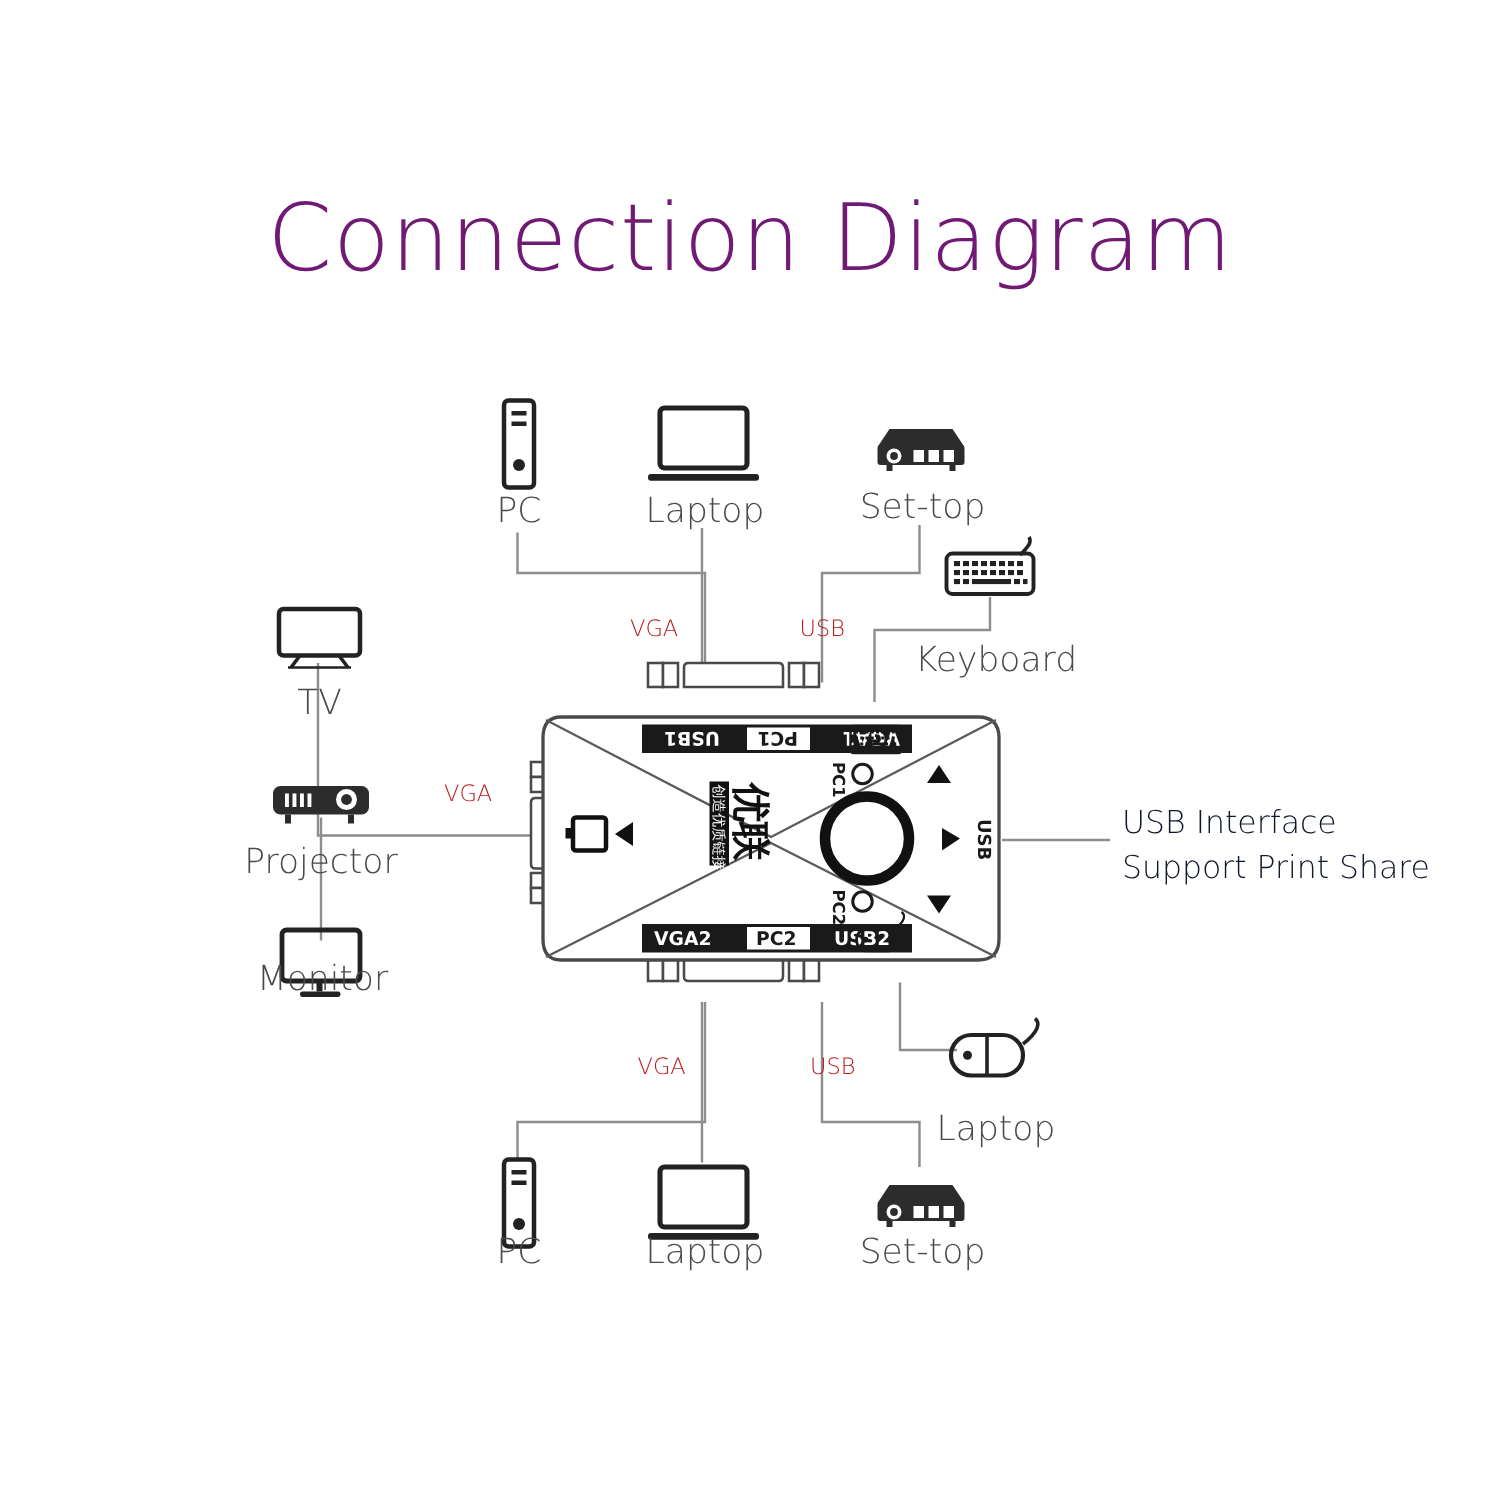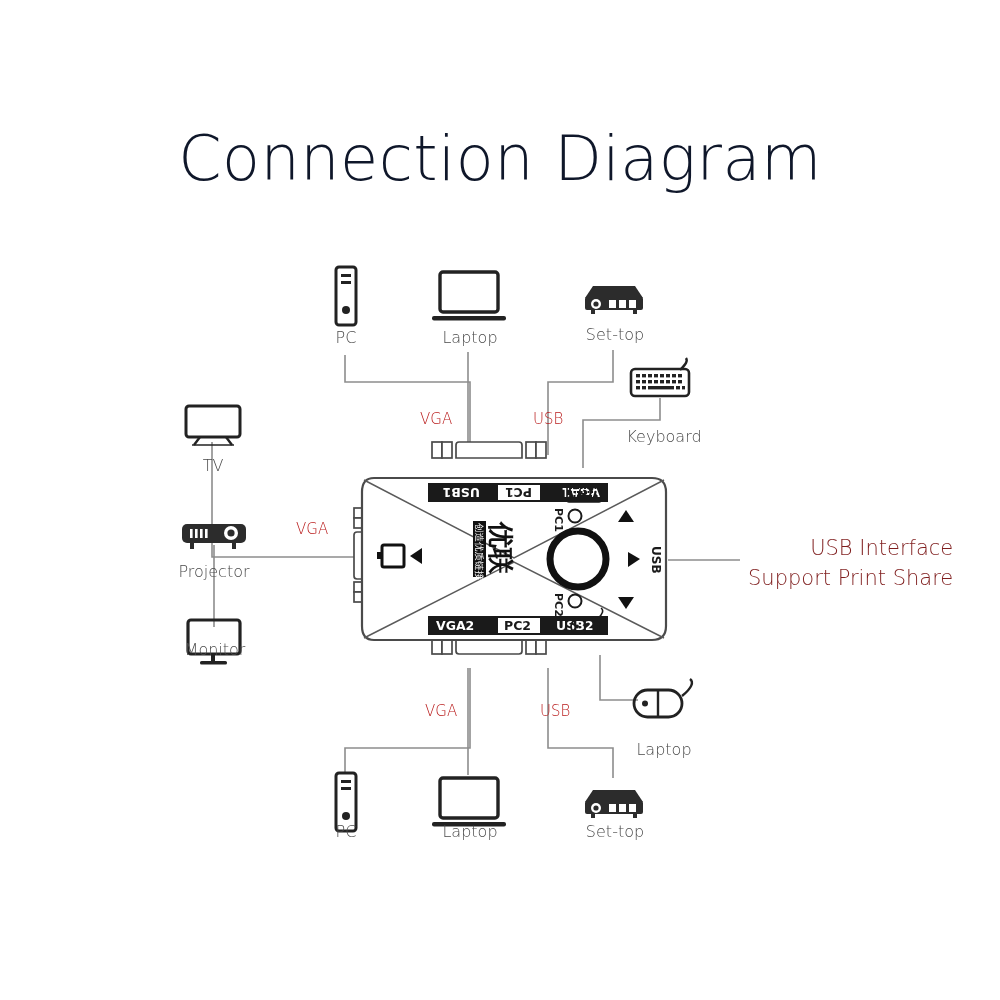--- a/index.html
+++ b/index.html
@@ -23,49 +23,48 @@
   }
   .page-title {
     position: absolute;
     left: 0;
     top: 118;
     width: 1000px;
     text-align: center;
     font-size: 62px;
     font-weight: 300;
     letter-spacing: 0.5px;
-    color: #0f172a;
+    color: #701a75;
     font-family: "DejaVu Sans", "Liberation Sans", sans-serif;
   }
   .node-label {
     position: absolute;
-    font-size: 16px;
+    font-size: 23px;
     font-weight: 300;
     color: #4a4a4a;
     white-space: nowrap;
     text-align: center;
     font-family: "DejaVu Sans", "Liberation Sans", sans-serif;
   }
   .cable-label {
     position: absolute;
     font-size: 15px;
     font-weight: 300;
     color: #b91c1c;
     white-space: nowrap;
     font-family: "DejaVu Sans", "Liberation Sans", sans-serif;
   }
   .side-note {
     position: absolute;
     font-size: 21px;
     font-weight: 300;
-    color: #7f1d1d;
+    color: #0f172a;
     line-height: 30px;
     white-space: nowrap;
     font-family: "DejaVu Sans", "Liberation Sans", sans-serif;
-    text-align: right;
   }
   .icon-box {
     position: absolute;
   }
   svg { display: block; overflow: visible; }
 </style>
 </head>
 <body>
 
 <div id="stage">

